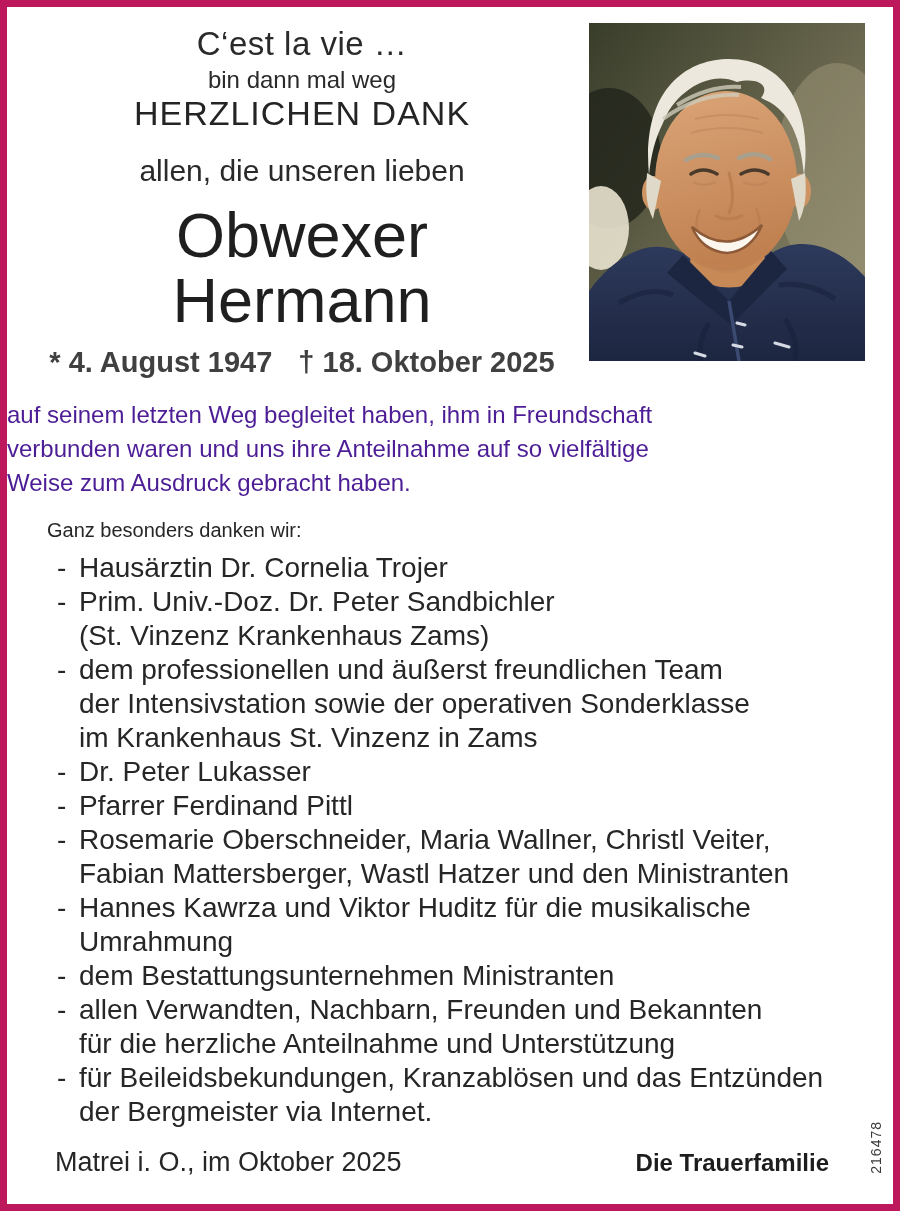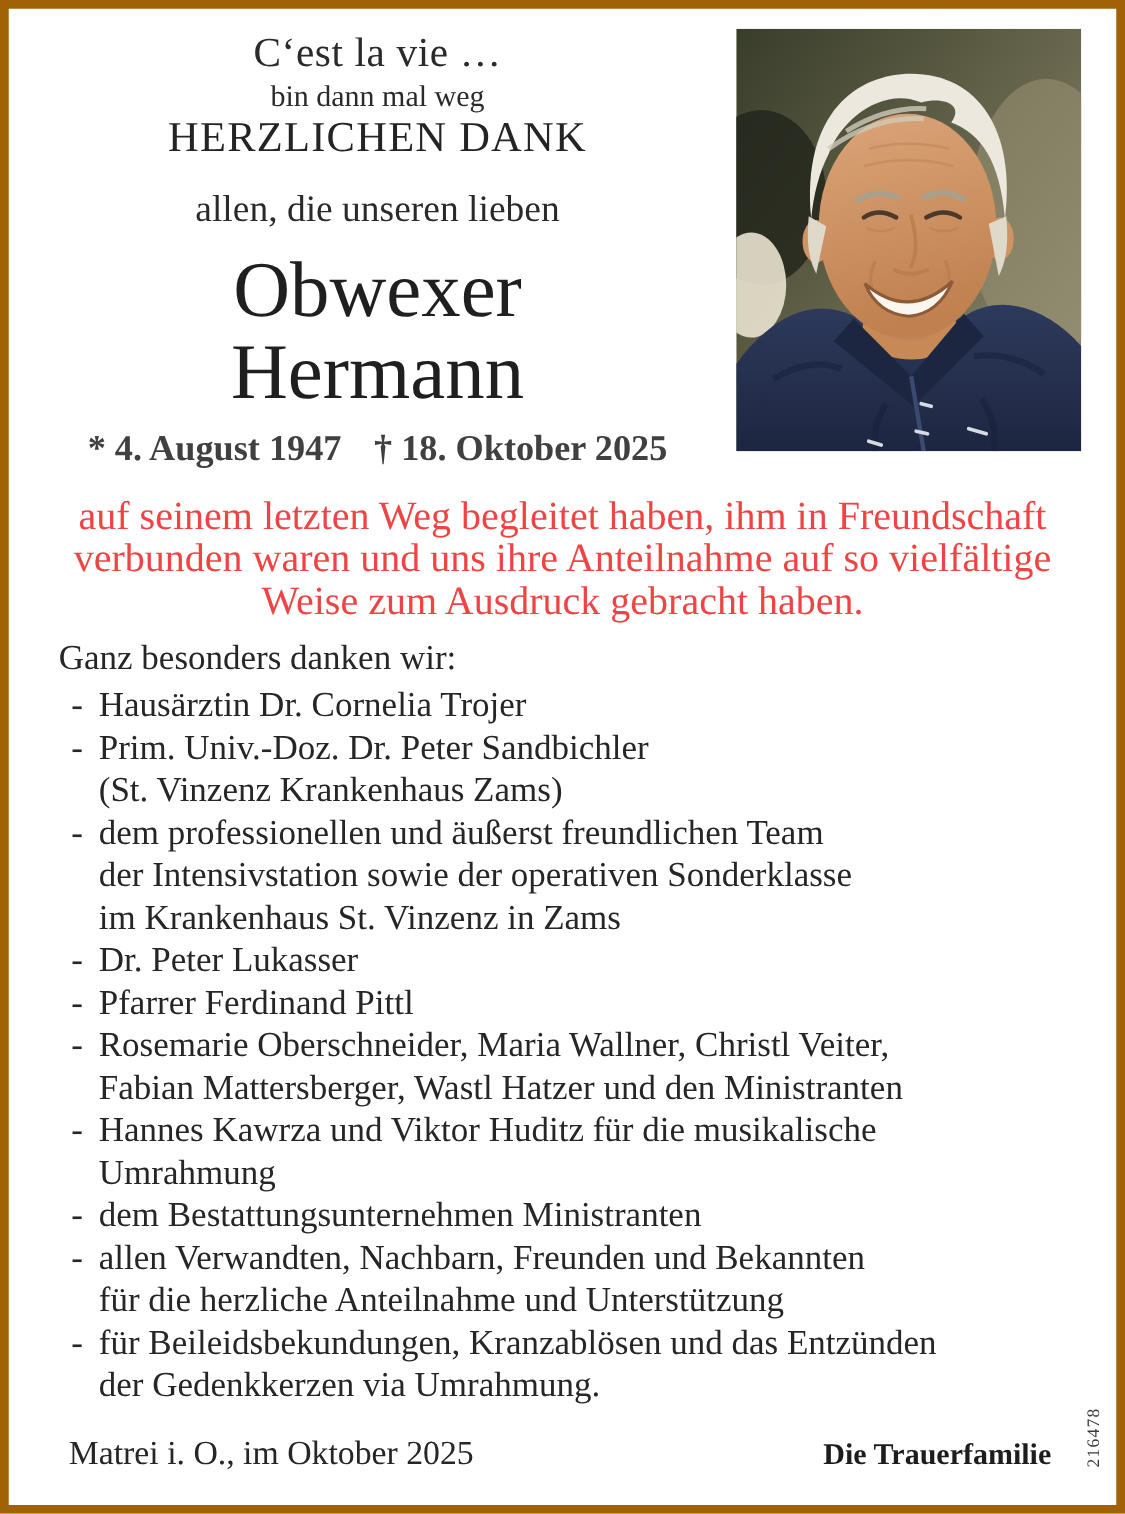--- a/index.html
+++ b/index.html
@@ -4,22 +4,22 @@
 <title>Danksagung</title>
 <style>
   html, body { margin: 0; padding: 0; background: #ffffff; }
   * { box-sizing: border-box; }
 
   .page {
     position: relative;
     width: 900px;
     height: 1211px;
     background: #ffffff;
-    border: 7px solid #a16207;
-    font-family: Liberation Serif, serif;
+    border: 7px solid #be185d;
+    font-family: Liberation Sans, sans-serif;
     color: #222222;
     overflow: hidden;
   }
 
   
   .header {
     display: flex;
     align-items: flex-start;
     padding: 16px 28px 0 8px;
   }
@@ -35,31 +35,31 @@
   .name     { font-size: 63px; line-height: 1.03; font-weight: 400; color: #1f1f1f; margin-top: 15px; }
   .dates    { font-size: 29px; font-weight: 700; color: #404040; margin-top: 13px; white-space: nowrap; }
   .dates .sep { display: inline-block; width: 26px; }
 
   .photo-wrap { flex: 0 0 auto; }
   .photo { display: block; width: 276px; height: 338px; }
 
   
   .paragraph {
     margin-top: 19px;
-    text-align: center;
-    font-size: 32px;
+    text-align: left;
+    font-size: 24px;
     line-height: 34px;
-    color: #ef4444;
+    color: #4c1d95;
     white-space: pre-line;
   }
 
   .thanks-heading {
     margin-top: 13px;
     padding-left: 40px;
-    font-size: 28px;
+    font-size: 20px;
     line-height: 34px;
     color: #262626;
   }
 
   ul.thanks-list {
     list-style: none;
     margin: 4px 0 0 0;
     padding: 0;
   }
   ul.thanks-list li {
@@ -72,21 +72,21 @@
   }
   ul.thanks-list li .dash {
     position: absolute;
     left: 50px;
     top: 0;
   }
 
   
   .footer {
     position: absolute;
-    left: 0; right: 0;
+    left: 0; right: 12px;
     bottom: 26px;
     display: flex;
     justify-content: space-between;
     align-items: baseline;
     padding: 0 52px 0 48px;
   }
   .place-date { font-size: 27px; color: #262626; }
   .signature  { font-size: 24px; font-weight: 700; color: #1d1d1d; }
 
   .ref-number {
@@ -198,21 +198,21 @@
     <li><span class="dash">-</span><span class="item-text">Dr. Peter Lukasser</span></li>
     <li><span class="dash">-</span><span class="item-text">Pfarrer Ferdinand Pittl</span></li>
     <li><span class="dash">-</span><span class="item-text">Rosemarie Oberschneider, Maria Wallner, Christl Veiter,
 Fabian Mattersberger, Wastl Hatzer und den Ministranten</span></li>
     <li><span class="dash">-</span><span class="item-text">Hannes Kawrza und Viktor Huditz für die musikalische
 Umrahmung</span></li>
     <li><span class="dash">-</span><span class="item-text">dem Bestattungsunternehmen Ministranten</span></li>
     <li><span class="dash">-</span><span class="item-text">allen Verwandten, Nachbarn, Freunden und Bekannten
 für die herzliche Anteilnahme und Unterstützung</span></li>
     <li><span class="dash">-</span><span class="item-text">für Beileidsbekundungen, Kranzablösen und das Entzünden
-der Gedenkkerzen via Umrahmung.</span></li>
+der Bergmeister via Internet.</span></li>
   </ul>
 
   <div class="footer">
     <span class="place-date">Matrei i. O., im Oktober 2025</span>
     <span class="signature">Die Trauerfamilie</span>
   </div>
 
   <div class="ref-number">216478</div>
 
 </div>

